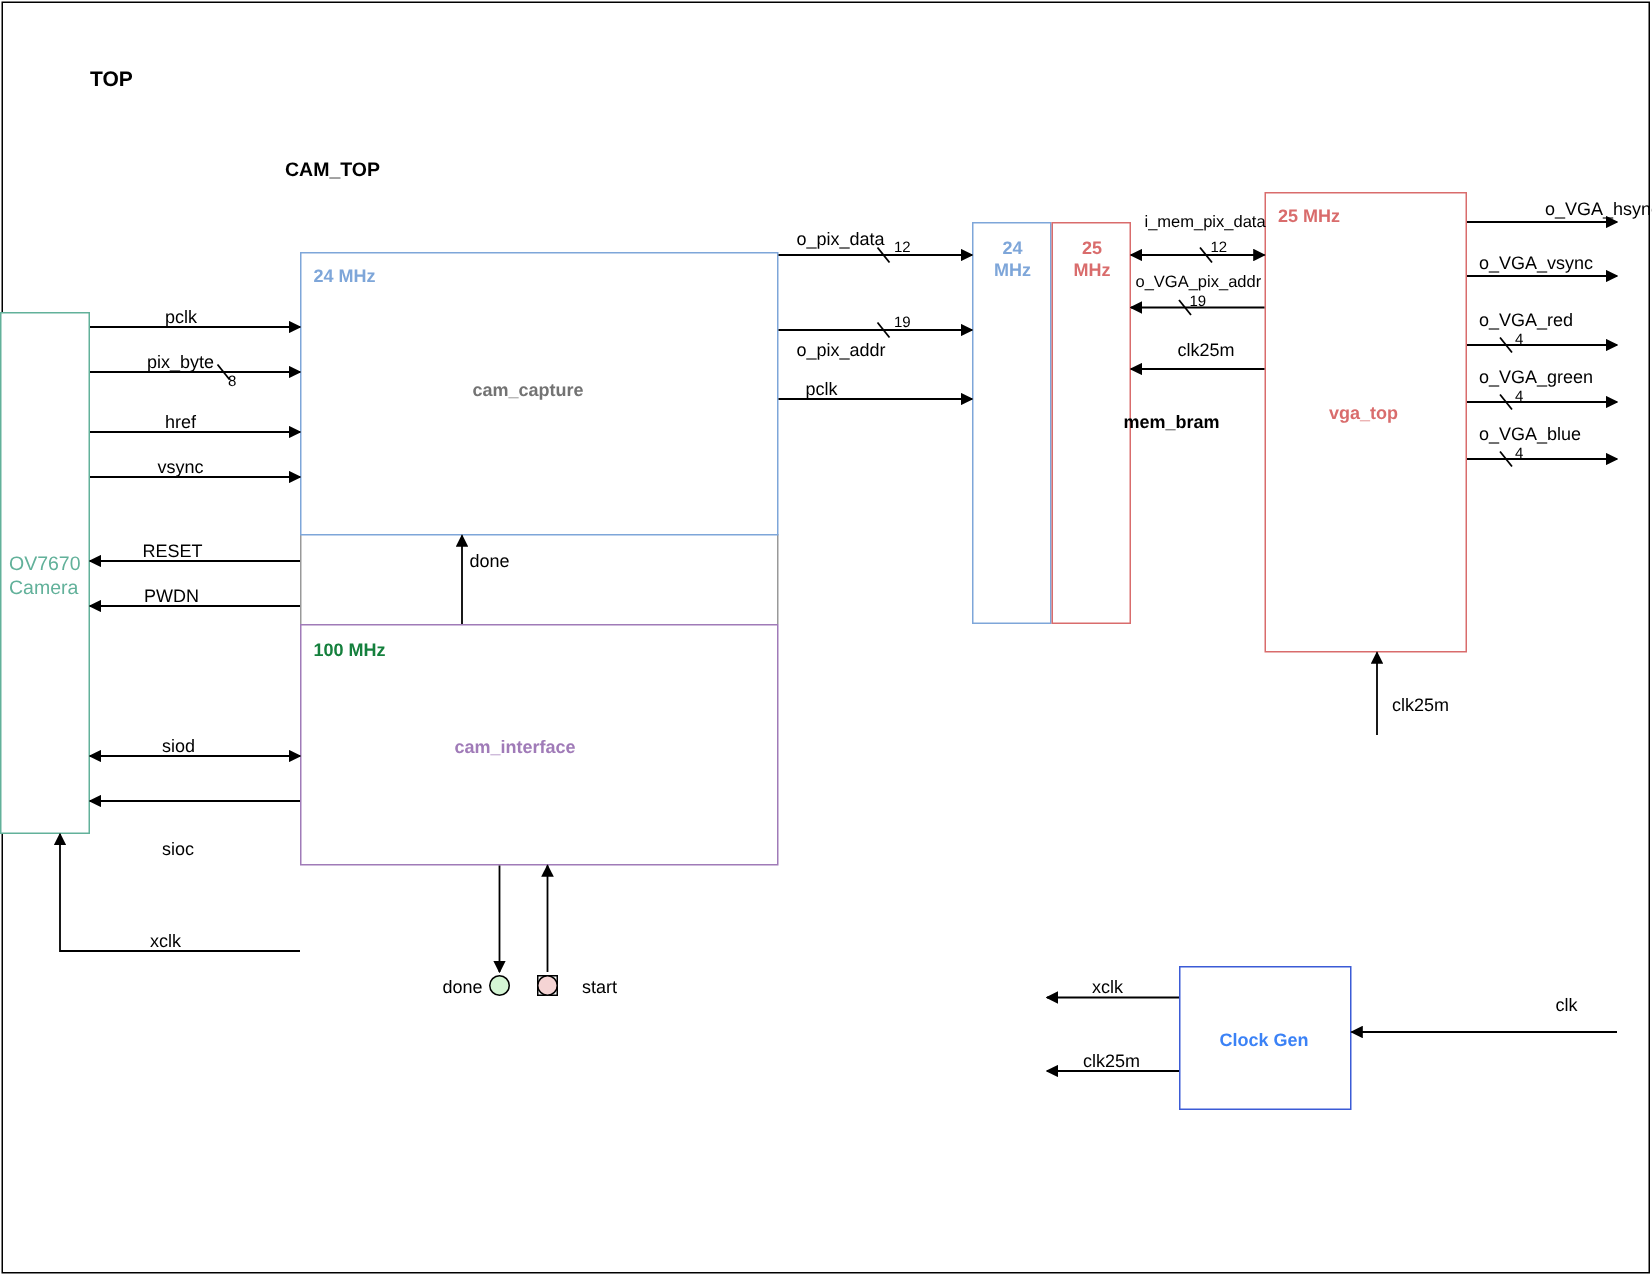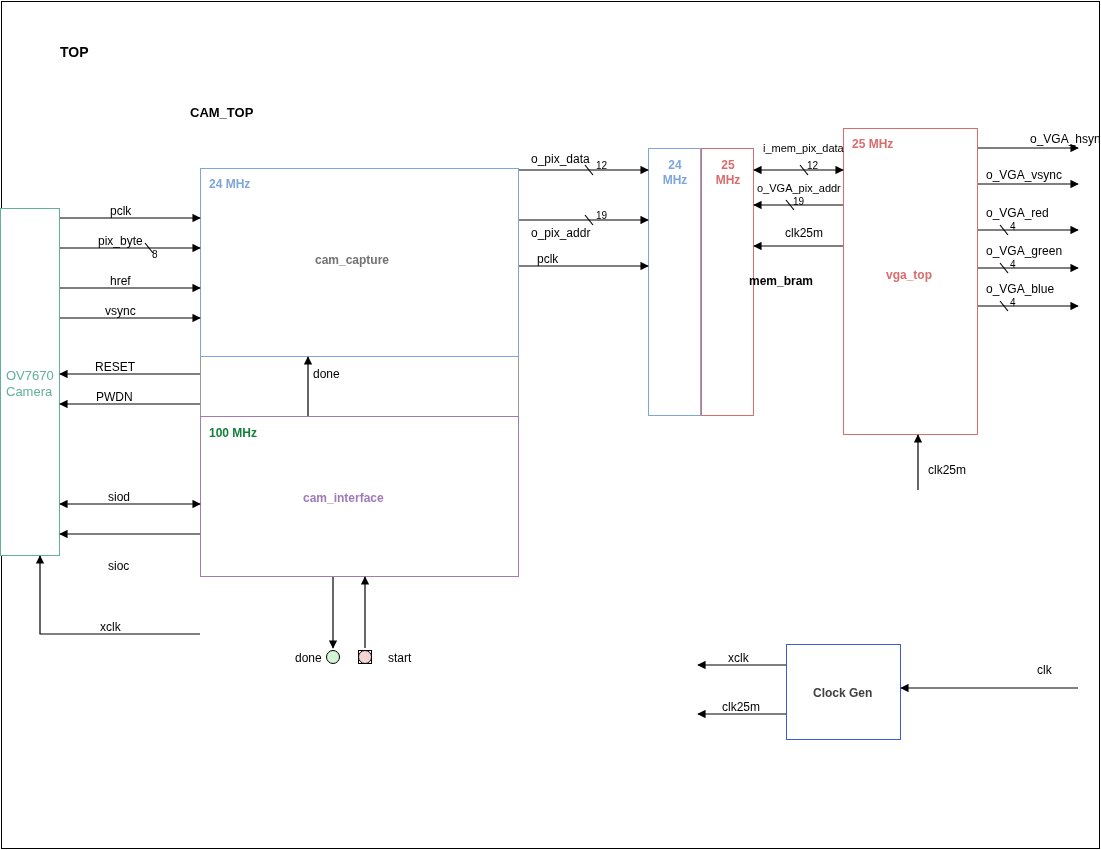--- a/index.html
+++ b/index.html
@@ -79,21 +79,21 @@
 
 <div class="box" style="left:701px; top:148px; width:53px; height:268px; border-color:#d96c6c;"></div>
 <div class="label" style="left:708px; top:158px; color:#d96c6c; font-weight:bold; text-align:center; width:40px; white-space:normal; line-height:1.25;">25 MHz</div>
 <div class="label bold" style="left:705px; top:274px;margin-left:44px;">mem_bram</div>
 
 <div class="box" style="left:843px; top:128px; width:135px; height:307px; border-color:#d96c6c;"></div>
 <div class="label" style="left:852px; top:137px; color:#d96c6c; font-weight:bold;">25 MHz</div>
 <div class="label" style="left:886px; top:268px; color:#d96c6c; font-weight:bold;">vga_top</div>
 
 <div class="box" style="left:786px; top:644px; width:115px; height:96px; border-color:#3b5bd6;"></div>
-<div class="label" style="left:813px; top:686px; color:#404040; font-weight:bold;">Clock Gen</div>
+<div class="label" style="left:813px; top:686px; color:#3b82f6; font-weight:bold;">Clock Gen</div>
 
 <div class="dot" style="left:326px; top:650px; background:#d4f5d4;"></div>
 
 <div class="dot-frame" style="left:358px; top:650px;"></div>
 <div class="dot" style="left:358px; top:650px; background:#f5d4d4;"></div>
 
 <div class="label" style="left:110px; top:204px;">pclk</div>
 <div class="label" style="left:98px; top:234px;">pix_byte</div>
 <div class="label" style="left:110px; top:274px;">href</div>
 <div class="label" style="left:105px; top:304px;">vsync</div>

